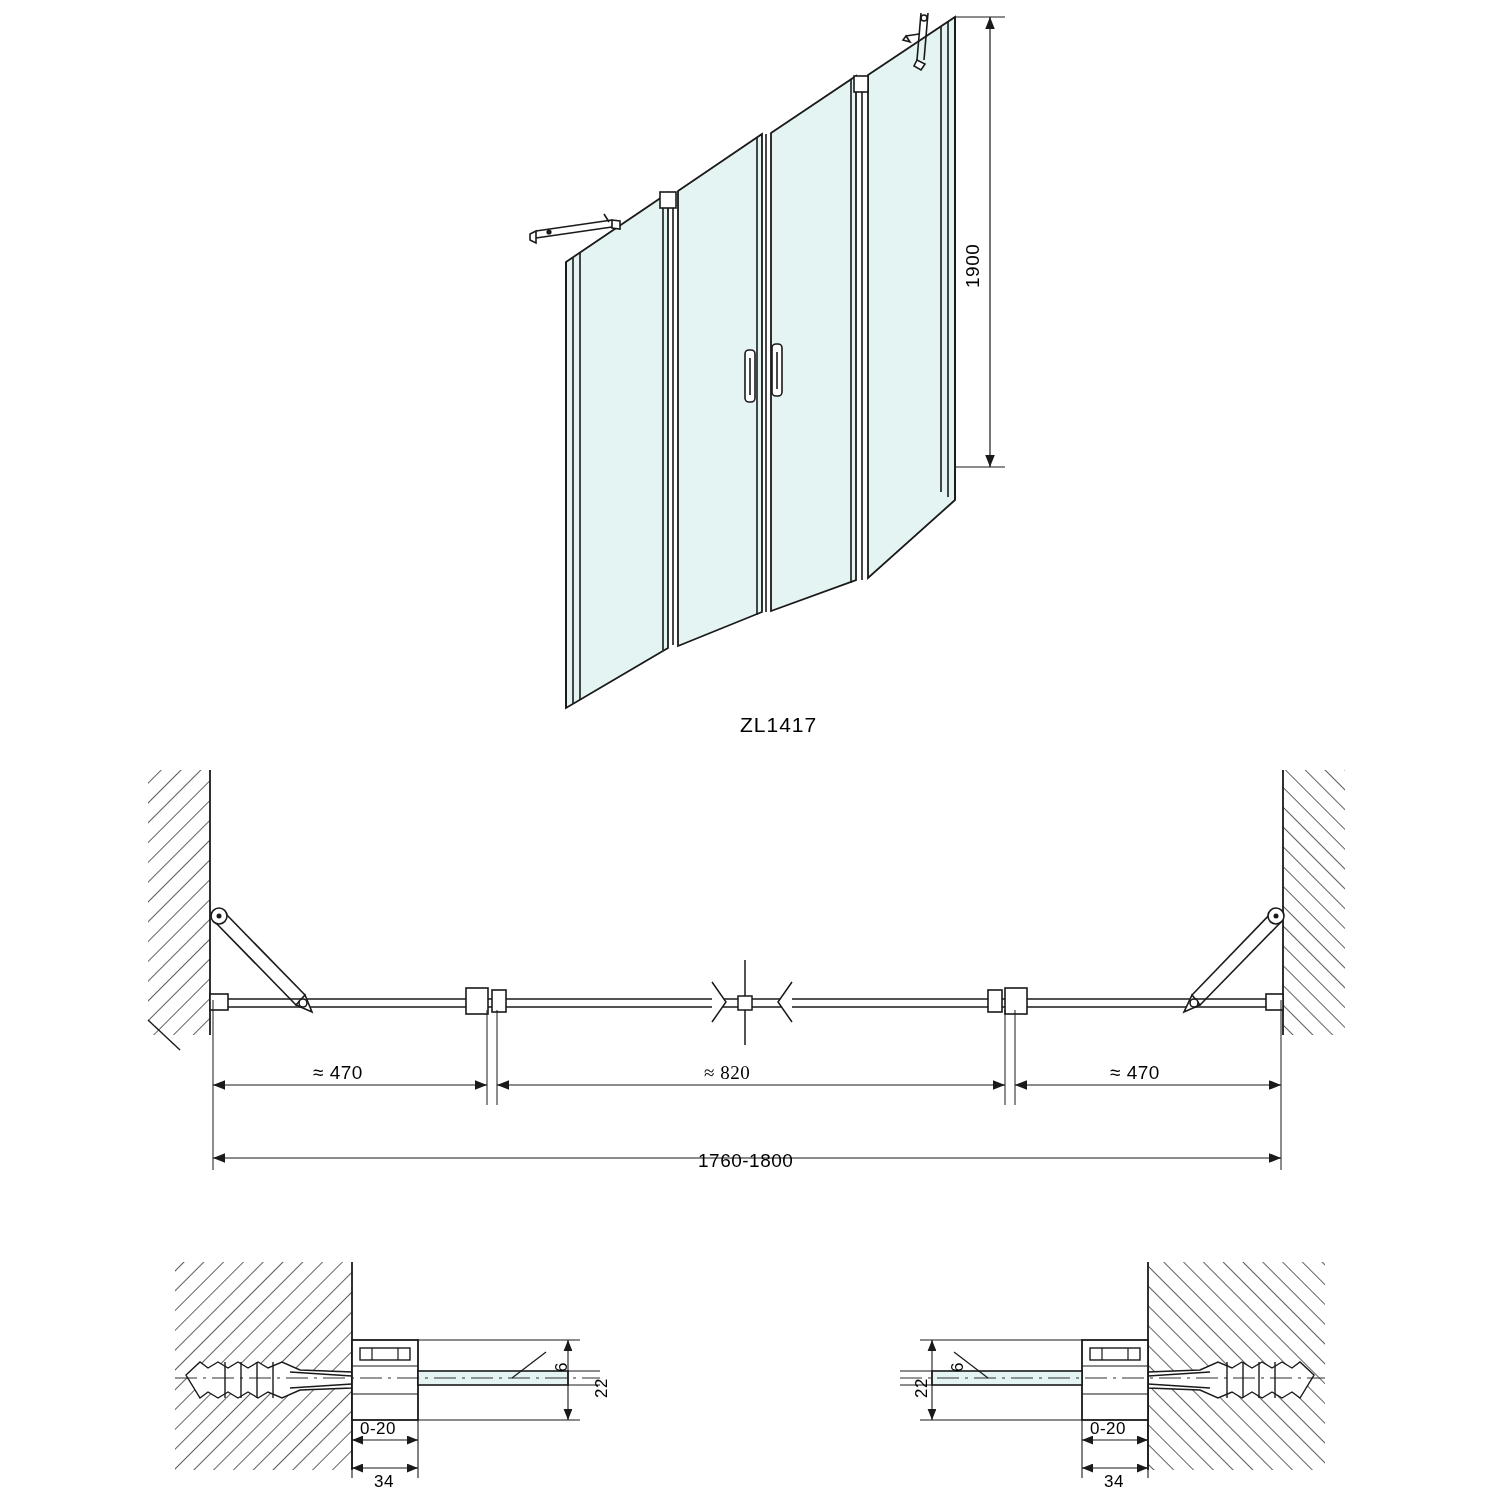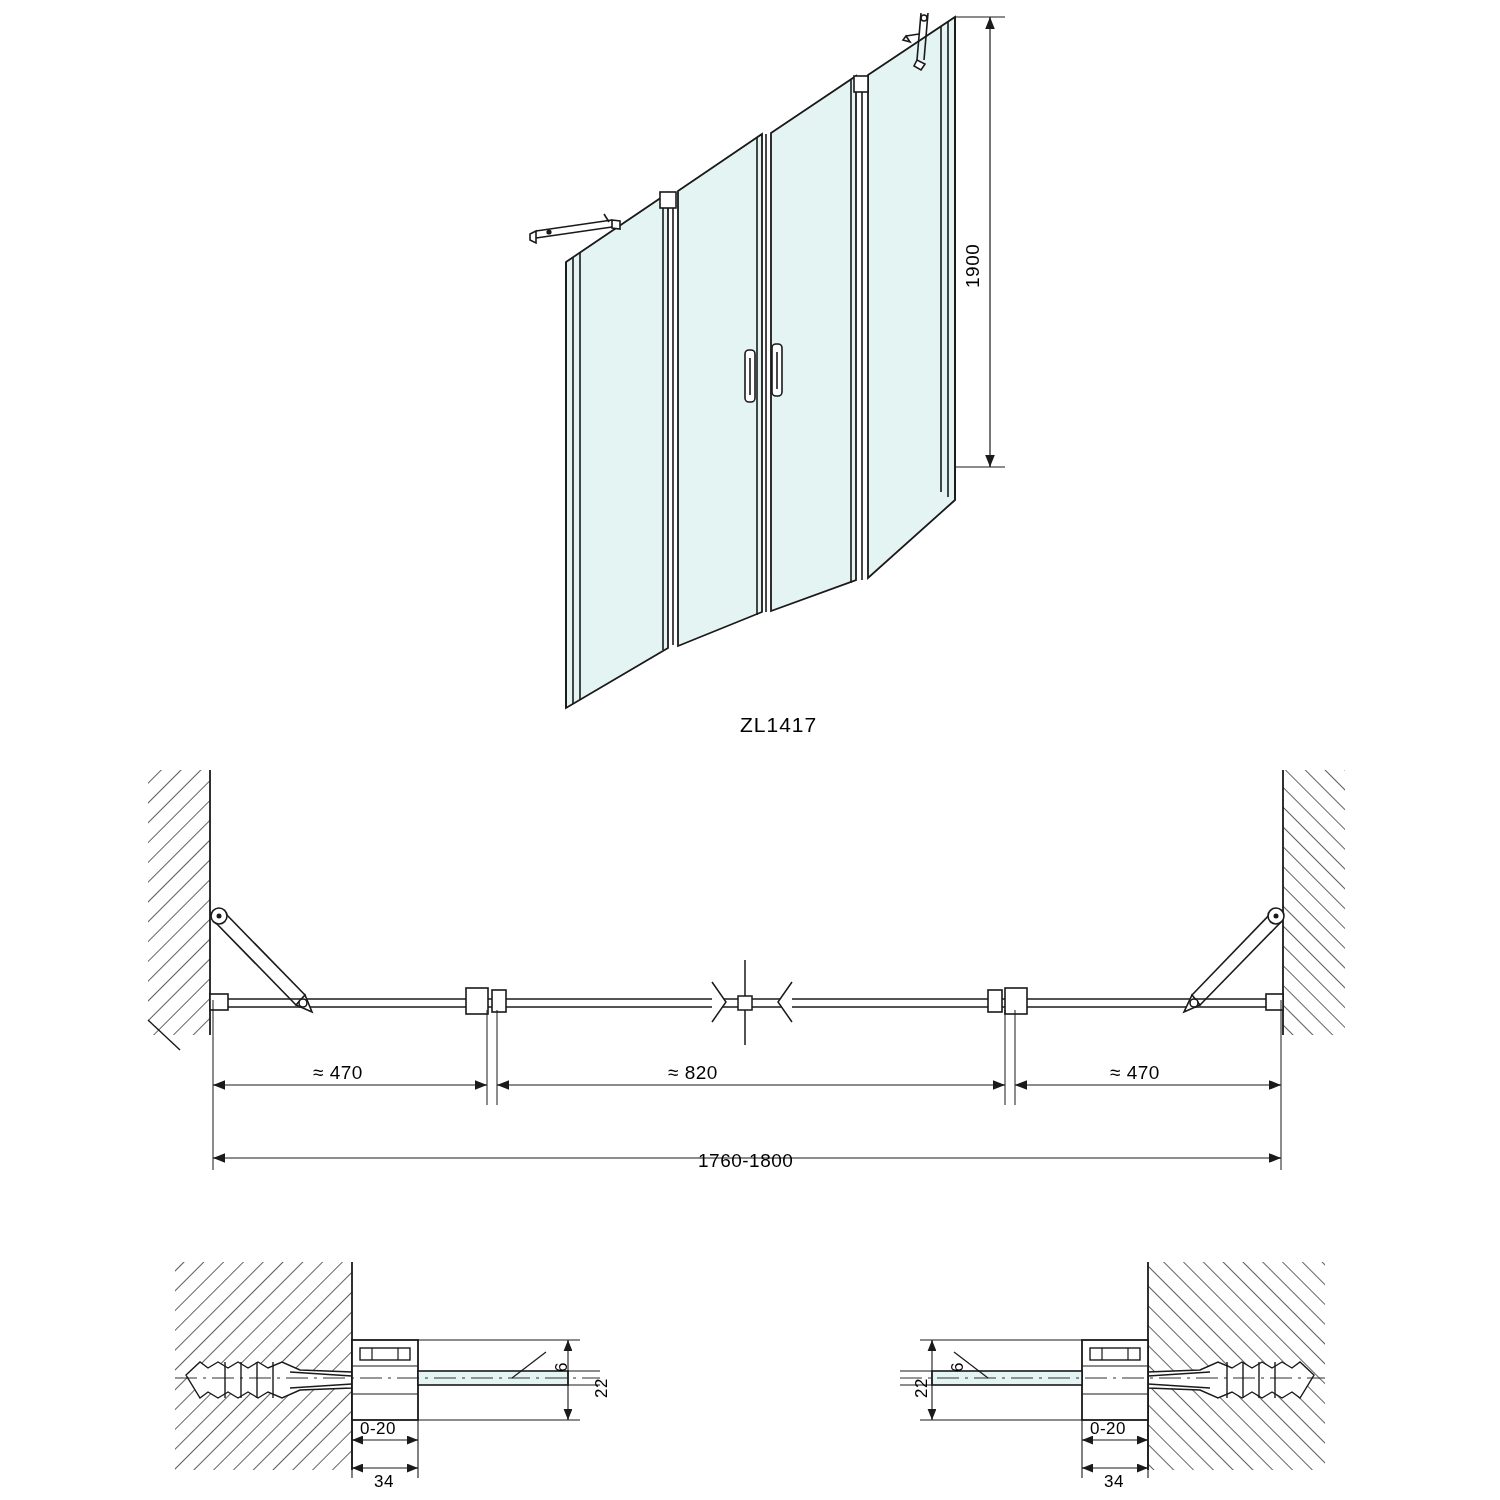--- a/index.html
+++ b/index.html
@@ -291,21 +291,21 @@
       <line x1="900" y1="1378" x2="1325" y2="1378" stroke-width="0.9" stroke-dasharray="22 6 3 6"></line>
     </g>
   </svg>
 
   <div class="lbl vert" style="left:962px; top:288px;">1900</div>
 
   <div class="lbl model-name" style="left:709px; top:713px;margin-left:31px;">ZL1417</div>
 
   <div class="lbl" style="left:313px; top:1062px;">≈ 470</div>
 
-  <div class="lbl" style="left:668px; top:1062px;">≈ 820</div>
+  <div class="lbl" style="left:704px; top:1062px;font-family:Liberation Serif, serif;">≈ 820</div>
 
   <div class="lbl" style="left:1110px; top:1062px;">≈ 470</div>
 
   <div class="lbl" style="left:698px; top:1150px;">1760-1800</div>
 
   <div class="lbl vert small" style="left:552px; top:1372px;">6</div>
 
   <div class="lbl vert small" style="left:592px; top:1398px;">22</div>
 
   <div class="lbl small" style="left:360px; top:1419px;">0-20</div>

